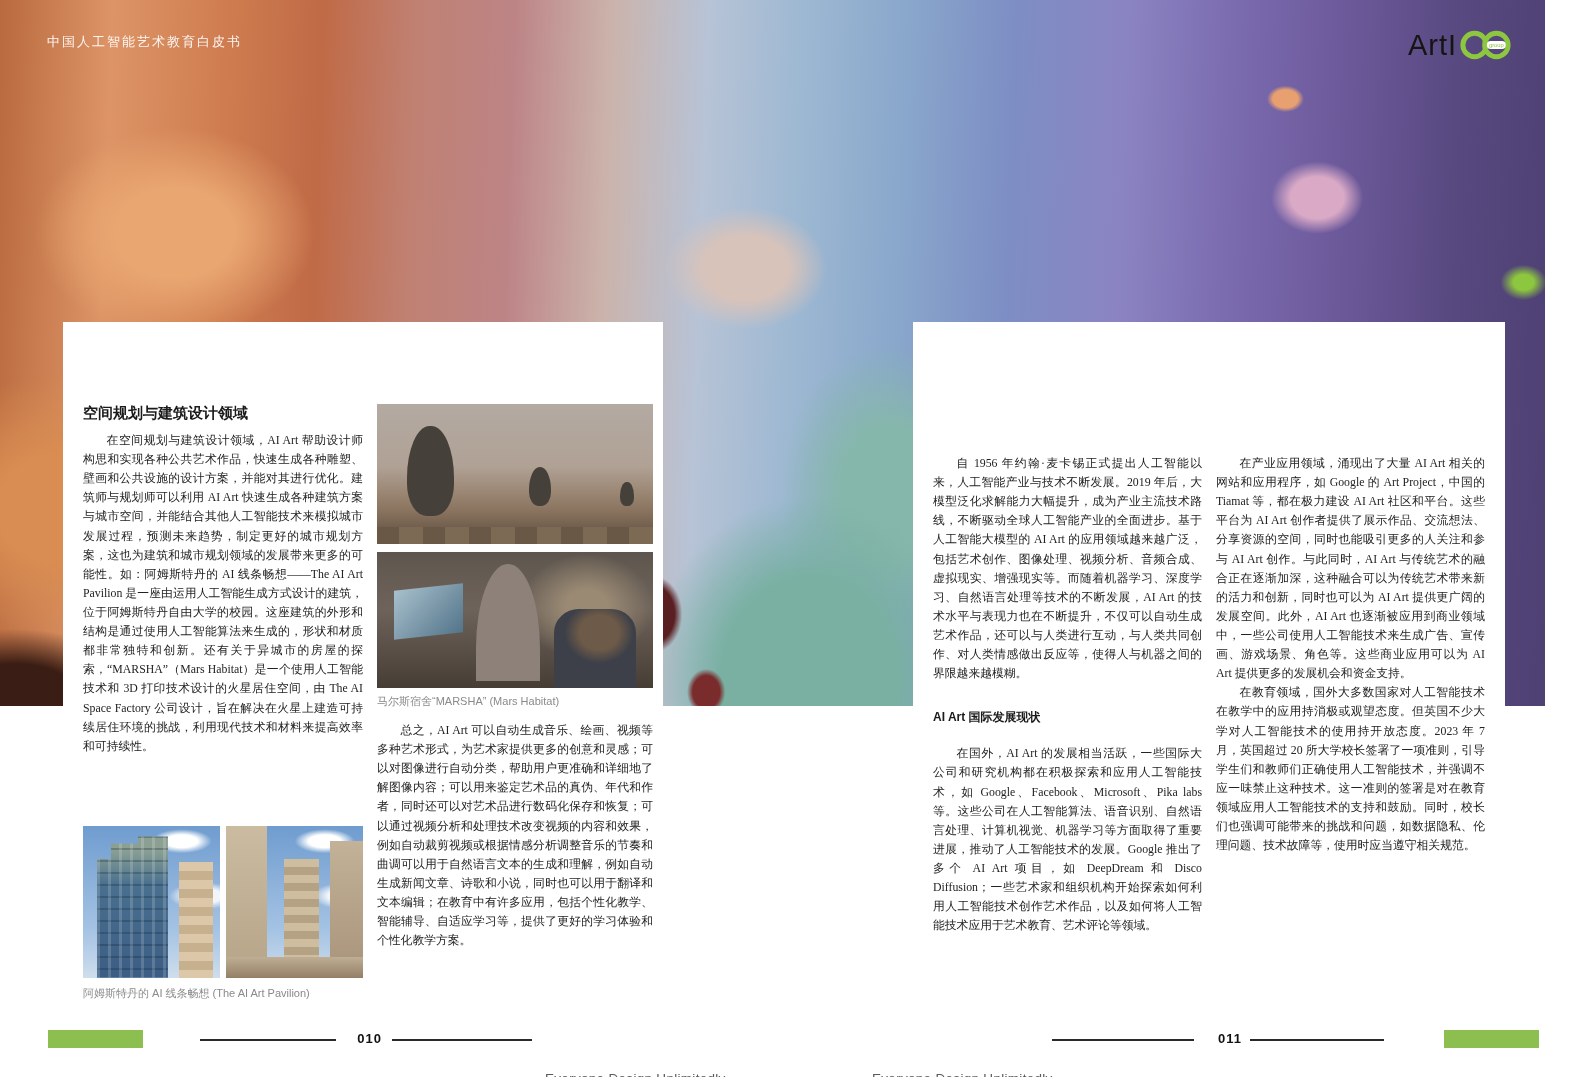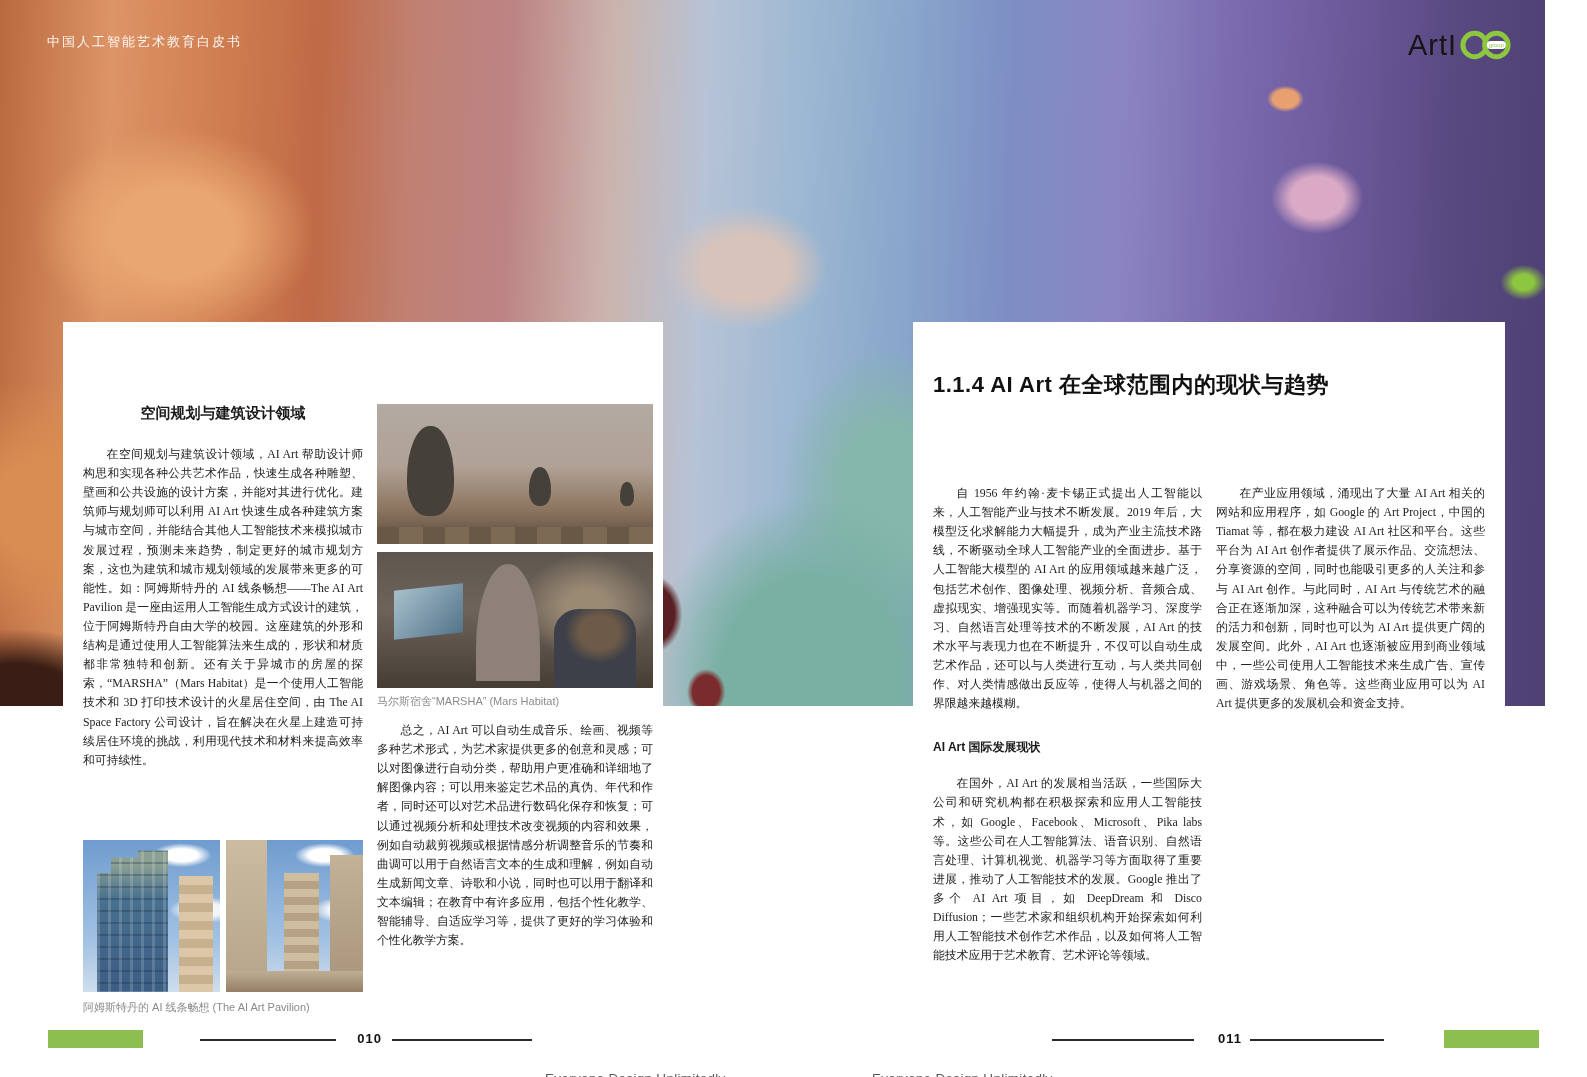--- a/index.html
+++ b/index.html
@@ -45,21 +45,21 @@
   
   .panel { position:absolute; top:322px; background:#ffffff; }
   .panel-left  { left:63px;  width:600px; height:683px; padding:82px 12px 0 20px; }
   .panel-right { left:913px; width:592px; height:683px; padding:48px 20px 0 20px; }
 
   .cols { display:flex; gap:14px; }
   .panel-left  .col { width:280px; }
   .panel-left  .col2 { width:276px; }
   .panel-right .col { width:269px; }
 
-  .section-heading { font-size:15px; font-weight:bold; color:#1a1a1a; margin-bottom:22px;text-align:center; }
+  .section-heading { font-size:15px; font-weight:bold; color:#1a1a1a; margin-bottom:8px; }
   .sub-heading { font-size:12px; font-weight:bold; color:#1a1a1a; margin:26px 0 18px; }
   .chapter-heading { font-size:22px; font-weight:bold; color:#111111; letter-spacing:.5px; }
 
   .body-text {
     font-family:"Liberation Serif","DejaVu Serif",serif;
     font-size:11.8px; line-height:1.62; color:#222222;
     text-align:justify; text-indent:2em;
   }
 
   .caption {
@@ -181,29 +181,29 @@
           <div class="interior-arch"></div>
           <div class="interior-person"></div>
         </div>
         <div class="caption mars-caption">马尔斯宿舍“MARSHA” (Mars Habitat)</div>
         <p class="body-text">总之，AI Art 可以自动生成音乐、绘画、视频等多种艺术形式，为艺术家提供更多的创意和灵感；可以对图像进行自动分类，帮助用户更准确和详细地了解图像内容；可以用来鉴定艺术品的真伪、年代和作者，同时还可以对艺术品进行数码化保存和恢复；可以通过视频分析和处理技术改变视频的内容和效果，例如自动裁剪视频或根据情感分析调整音乐的节奏和曲调可以用于自然语言文本的生成和理解，例如自动生成新闻文章、诗歌和小说，同时也可以用于翻译和文本编辑；在教育中有许多应用，包括个性化教学、智能辅导、自适应学习等，提供了更好的学习体验和个性化教学方案。</p>
       </div>
     </div>
   </div>
 
   <div class="panel panel-right">
-    <div class="chapter-heading">1.1.4  AI Art 在全球范围内的现状与趋势</div>
     <div class="cols">
       <div class="col">
         <p class="body-text">自 1956 年约翰·麦卡锡正式提出人工智能以来，人工智能产业与技术不断发展。2019 年后，大模型泛化求解能力大幅提升，成为产业主流技术路线，不断驱动全球人工智能产业的全面进步。基于人工智能大模型的 AI Art 的应用领域越来越广泛，包括艺术创作、图像处理、视频分析、音频合成、虚拟现实、增强现实等。而随着机器学习、深度学习、自然语言处理等技术的不断发展，AI Art 的技术水平与表现力也在不断提升，不仅可以自动生成艺术作品，还可以与人类进行互动，与人类共同创作、对人类情感做出反应等，使得人与机器之间的界限越来越模糊。</p>
         <div class="sub-heading">AI Art 国际发展现状</div>
         <p class="body-text">在国外，AI Art 的发展相当活跃，一些国际大公司和研究机构都在积极探索和应用人工智能技术，如 Google、Facebook、Microsoft、Pika labs 等。这些公司在人工智能算法、语音识别、自然语言处理、计算机视觉、机器学习等方面取得了重要进展，推动了人工智能技术的发展。Google 推出了多个 AI Art 项目，如 DeepDream 和 Disco Diffusion；一些艺术家和组织机构开始探索如何利用人工智能技术创作艺术作品，以及如何将人工智能技术应用于艺术教育、艺术评论等领域。</p>
       </div>
       <div class="col">
         <p class="body-text">在产业应用领域，涌现出了大量 AI Art 相关的网站和应用程序，如 Google 的 Art Project，中国的 Tiamat 等，都在极力建设 AI Art 社区和平台。这些平台为 AI Art 创作者提供了展示作品、交流想法、分享资源的空间，同时也能吸引更多的人关注和参与 AI Art 创作。与此同时，AI Art 与传统艺术的融合正在逐渐加深，这种融合可以为传统艺术带来新的活力和创新，同时也可以为 AI Art 提供更广阔的发展空间。此外，AI Art 也逐渐被应用到商业领域中，一些公司使用人工智能技术来生成广告、宣传画、游戏场景、角色等。这些商业应用可以为 AI Art 提供更多的发展机会和资金支持。</p>
+        <p class="body-text">在教育领域，国外大多数国家对人工智能技术在教学中的应用持消极或观望态度。但英国不少大学对人工智能技术的使用持开放态度。2023 年 7 月，英国超过 20 所大学校长签署了一项准则，引导学生们和教师们正确使用人工智能技术，并强调不应一味禁止这种技术。这一准则的签署是对在教育领域应用人工智能技术的支持和鼓励。同时，校长们也强调可能带来的挑战和问题，如数据隐私、伦理问题、技术故障等，使用时应当遵守相关规范。</p>
       </div>
     </div>
   </div>
 
   <div class="green-bar green-bar-left"></div>
   <div class="footer-rule rule-l1"></div>
   <div class="page-number pageno-left">010</div>
   <div class="footer-rule rule-l2"></div>
   <div class="slogan slogan-left">Everyone Design Unlimitedly</div>
 

